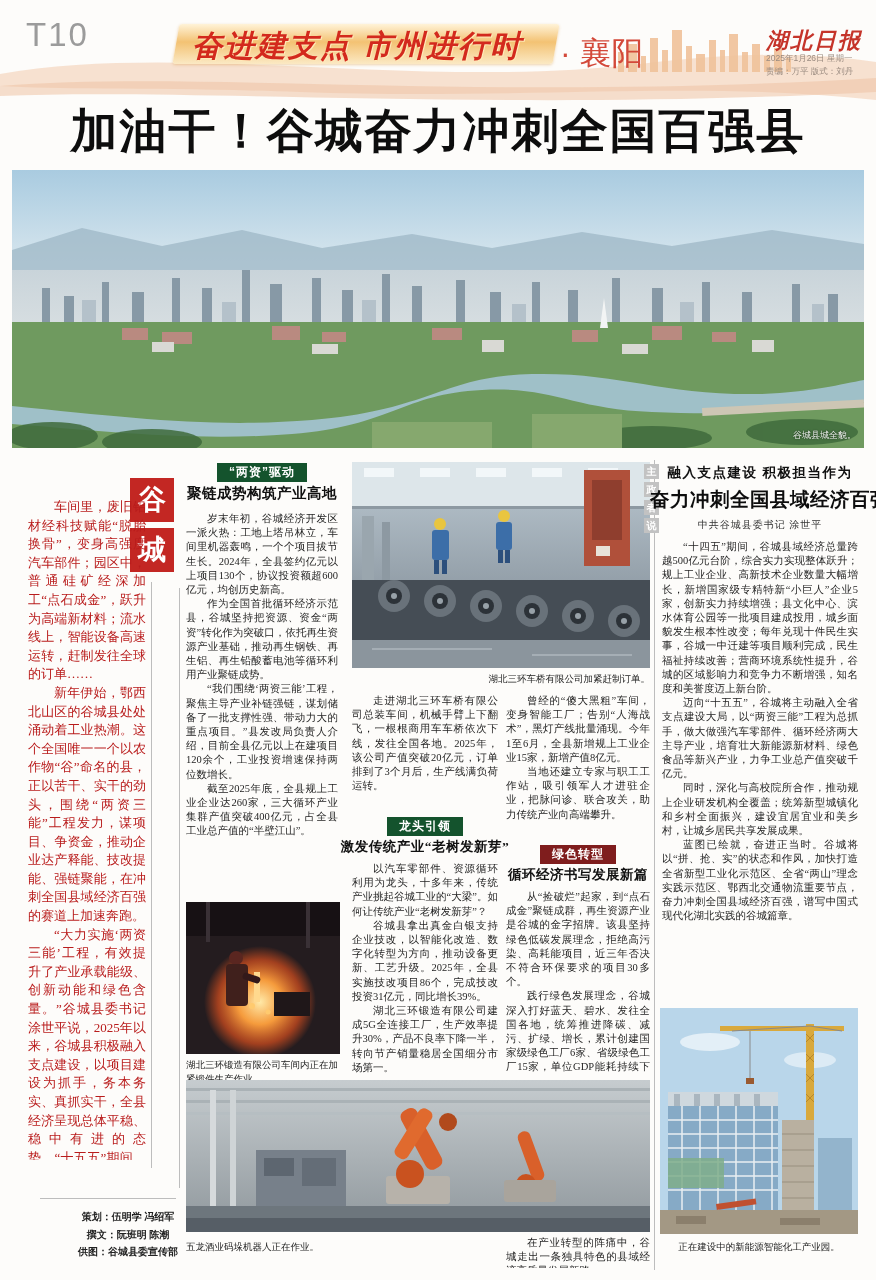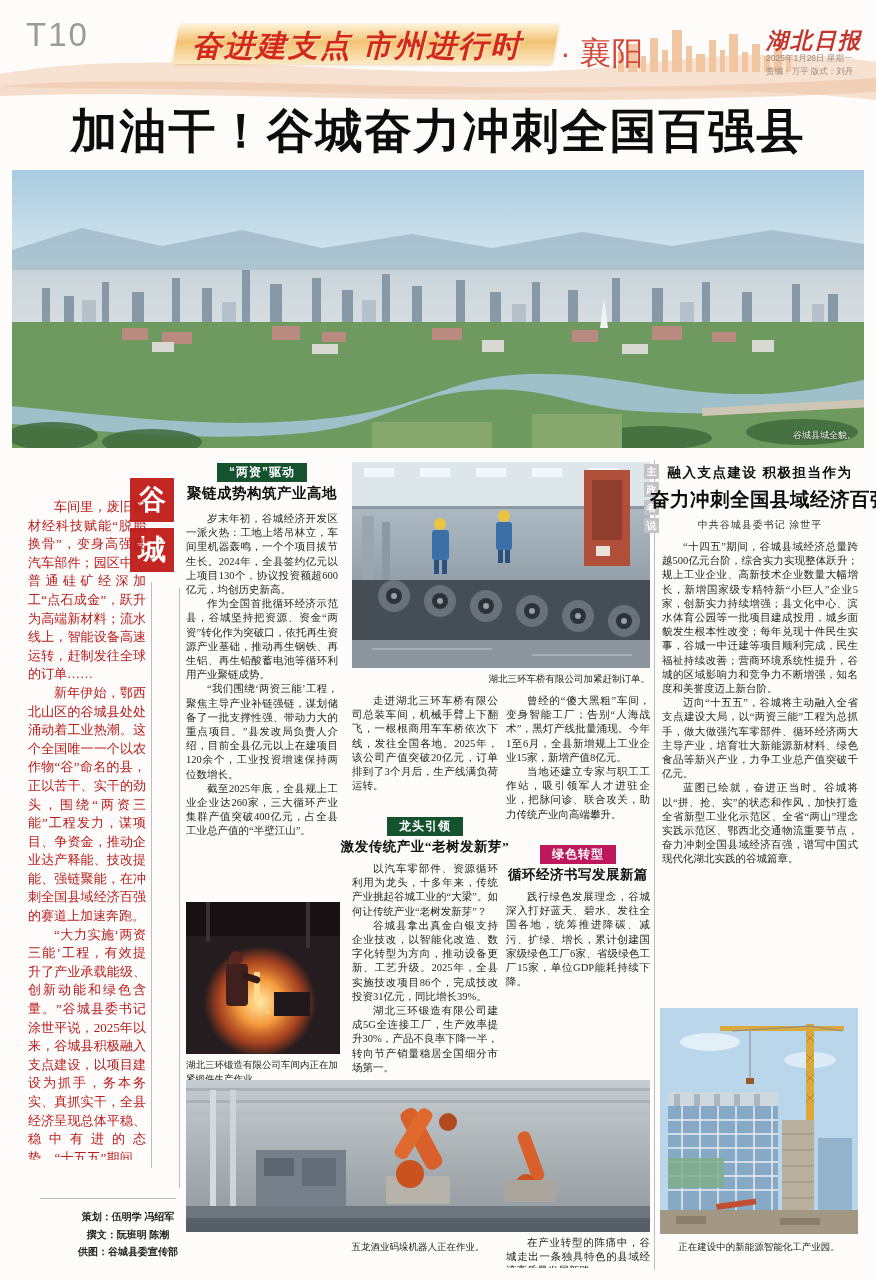--- a/index.html
+++ b/index.html
@@ -30,21 +30,21 @@
   .intro{font-size:13px;line-height:18.6px;text-align:justify;color:#b91c1c;}
   .intro p{margin:0;text-indent:2em;}
   .credits{font-size:10px;font-weight:700;line-height:1.75;color:#222;}
   .credits p{margin:0;text-align:center;}
 
   
   .body-col{font-size:10.5px;line-height:14.2px;text-align:justify;color:#1f1f1f;overflow:hidden;}
   .body-col p{margin:0;text-indent:2em;}
   .sec-tag{display:inline-block;padding:1px 12px;background:#14532d;color:#fff;
            font-family:"Liberation Sans",sans-serif;font-weight:700;font-size:12px;letter-spacing:1px;}
-  .sec-tag.green{background:#be185d;}
+  .sec-tag.green{background:#7f1d1d;}
   .sec-title{font-weight:900;font-size:14.5px;letter-spacing:.5px;color:#111;white-space:nowrap;}
   .caption{font-size:9.5px;line-height:1.5;color:#222;}
 
   
   .lead-kicker{font-weight:700;font-size:13.5px;letter-spacing:1.5px;text-align:center;color:#111;}
   .lead-title{font-weight:900;font-size:19.5px;letter-spacing:.5px;text-align:center;color:#0d0d0d;white-space:nowrap;}
   .lead-byline{font-size:10px;text-align:center;color:#333;letter-spacing:1px;}
   .mini{width:15px;height:15px;background:#c2c2c2;color:#fff;font-size:10px;font-weight:700;
         display:flex;align-items:center;justify-content:center;margin-bottom:3px;}
   .photo{display:block;}
@@ -251,21 +251,21 @@
       <circle cx="224" cy="94" r="14" fill="#c9521f"></circle>
       <rect x="236" y="26" width="15" height="56" rx="6" fill="#e06a2e" transform="rotate(32 236 26)"></rect>
       <circle cx="262" cy="42" r="9" fill="#b14a1c"></circle>
       <rect x="330" y="54" width="13" height="52" rx="6" fill="#d9602a" transform="rotate(-20 330 54)"></rect>
       <circle cx="340" cy="104" r="10" fill="#c9521f"></circle>
       <rect x="318" y="100" width="52" height="22" rx="3" fill="#a9a49c"></rect>
       <rect y="126" width="464" height="12" fill="#6d767d"></rect>
       <rect y="138" width="464" height="14" fill="#565e66"></rect>
     </svg>
   </div>
-  <div class="abs caption" style="left:186px;top:1240px;width:464px;text-align:center">五龙酒业码垛机器人正在作业。</div>
+  <div class="abs caption" style="left:186px;top:1240px;width:464px;">五龙酒业码垛机器人正在作业。</div>
 
   <div class="abs" style="left:352px;top:462px;width:298px;height:206px">
     <svg width="298" height="206" class="photo">
       <defs>
         <linearGradient id="fb" x1="0" y1="0" x2="0" y2="1">
           <stop offset="0" stop-color="#bcc9d2"></stop>
             <stop offset="1" stop-color="#77828c"></stop>
         </linearGradient>
       </defs>
       <rect width="298" height="206" fill="url(#fb)"></rect>
@@ -344,38 +344,40 @@
 
   <div class="abs body-col" style="left:506px;top:694px;width:144px;height:146px">
       <p>曾经的“傻大黑粗”车间，变身智能工厂；告别“人海战术”，黑灯产线批量涌现。今年1至6月，全县新增规上工业企业15家，新增产值8亿元。</p>
       <p>当地还建立专家与职工工作站，吸引领军人才进驻企业，把脉问诊、联合攻关，助力传统产业向高端攀升。</p>
     </div>
   <div class="abs" style="left:506px;top:844px;width:144px;text-align:center">
     <span class="sec-tag green">绿色转型</span>
   </div>
   <div class="abs sec-title" style="left:496px;top:866px;width:164px;text-align:center;font-size:13.5px">循环经济书写发展新篇</div>
   <div class="abs body-col" style="left:506px;top:890px;width:144px;height:184px">
+      <p>从“捡破烂”起家，到“点石成金”聚链成群，再生资源产业是谷城的金字招牌。该县坚持绿色低碳发展理念，拒绝高污染、高耗能项目，近三年否决不符合环保要求的项目30多个。</p>
       <p>践行绿色发展理念，谷城深入打好蓝天、碧水、发往全国各地，统筹推进降碳、减污、扩绿、增长，累计创建国家级绿色工厂6家、省级绿色工厂15家，单位GDP能耗持续下降。</p>
     </div>
   <div class="abs body-col" style="left:506px;top:1236px;width:144px;height:32px">
       <p>在产业转型的阵痛中，谷城走出一条独具特色的县域经济高质量发展新路。</p>
     </div>
 
   <div class="abs" style="left:644px;top:464px">
     <div class="mini">主</div>
     <div class="mini">政</div>
     <div class="mini">者</div>
     <div class="mini">说</div>
   </div>
   <div class="abs lead-kicker" style="left:662px;top:464px;width:196px">融入支点建设 积极担当作为</div>
   <div class="abs lead-title" style="left:650px;top:486px;width:220px">奋力冲刺全国县域经济百强</div>
   <div class="abs lead-byline" style="left:662px;top:518px;width:196px">中共谷城县委书记 涂世平</div>
   <div class="abs body-col" style="left:662px;top:540px;width:196px;height:460px">
       <p>“十四五”期间，谷城县域经济总量跨越500亿元台阶，综合实力实现整体跃升；规上工业企业、高新技术企业数量大幅增长，新增国家级专精特新“小巨人”企业5家，创新实力持续增强；县文化中心、滨水体育公园等一批项目建成投用，城乡面貌发生根本性改变；每年兑现十件民生实事，谷城一中迁建等项目顺利完成，民生福祉持续改善；营商环境系统性提升，谷城的区域影响力和竞争力不断增强，知名度和美誉度迈上新台阶。</p>
       <p>迈向“十五五”，谷城将主动融入全省支点建设大局，以“两资三能”工程为总抓手，做大做强汽车零部件、循环经济两大主导产业，培育壮大新能源新材料、绿色食品等新兴产业，力争工业总产值突破千亿元。</p>
+      <p>同时，深化与高校院所合作，推动规上企业研发机构全覆盖；统筹新型城镇化和乡村全面振兴，建设宜居宜业和美乡村，让城乡居民共享发展成果。</p>
       <p>蓝图已绘就，奋进正当时。谷城将以“拼、抢、实”的状态和作风，加快打造全省新型工业化示范区、全省“两山”理念实践示范区、鄂西北交通物流重要节点，奋力冲刺全国县域经济百强，谱写中国式现代化湖北实践的谷城篇章。</p>
     </div>
 
   <div class="abs" style="left:660px;top:1008px;width:198px;height:226px">
     <svg width="198" height="226" class="photo">
       <rect width="198" height="226" fill="#b9d6ea"></rect>
       <ellipse cx="50" cy="34" rx="30" ry="9" fill="#ffffff" opacity=".6"></ellipse>
       <ellipse cx="150" cy="52" rx="26" ry="8" fill="#ffffff" opacity=".5"></ellipse>
       <rect x="146" y="16" width="8" height="110" fill="#d9a93c"></rect>
       <rect x="60" y="18" width="124" height="5" fill="#d9a93c"></rect>

